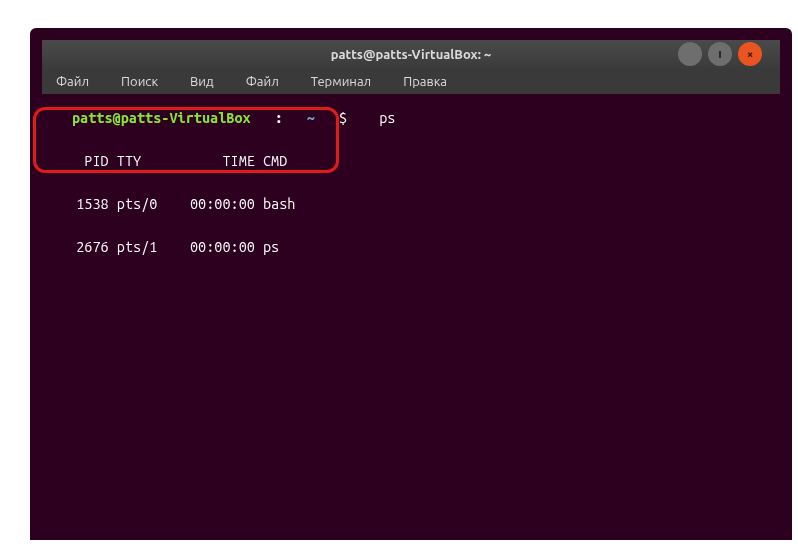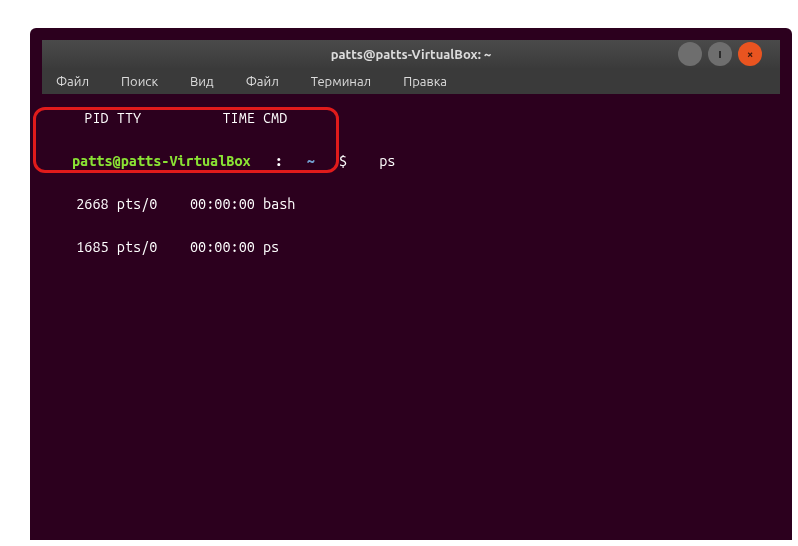--- a/index.html
+++ b/index.html
@@ -129,20 +129,20 @@
   <div class="menubar">
     <span class="menu-item">Файл</span>
     <span class="menu-item">Поиск</span>
     <span class="menu-item">Вид</span>
     <span class="menu-item">Файл</span>
     <span class="menu-item">Терминал</span>
     <span class="menu-item">Правка</span>
   </div>
 
   <div class="terminal-body">
+    <div class="line"><span class="prompt-user">patts@patts-VirtualBox</span><span class="prompt-colon">:</span><span class="prompt-path">~</span><span class="prompt-dollar">$</span> <span class="cmd-text">ps</span></div>
     <div class="line ps-output">   PID TTY          TIME CMD</div>
-    <div class="line"><span class="prompt-user">patts@patts-VirtualBox</span><span class="prompt-colon">:</span><span class="prompt-path">~</span><span class="prompt-dollar">$</span> <span class="cmd-text">ps</span></div>
-    <div class="line ps-output">  2668 pts/0    00:00:00 bash</div>
-    <div class="line ps-output">  1685 pts/0    00:00:00 ps</div>
+    <div class="line ps-output">  1538 pts/0    00:00:00 bash</div>
+    <div class="line ps-output">  2676 pts/1    00:00:00 ps</div>
   </div>
 </div>
 
 <div class="highlight-box"></div>
 
 </body></html>

